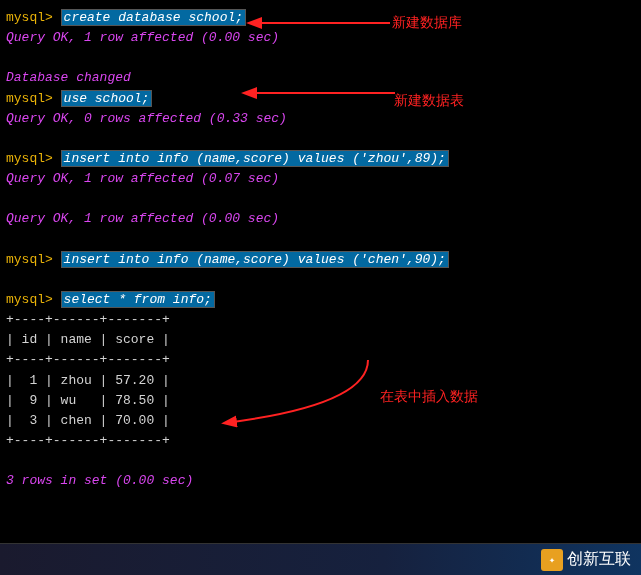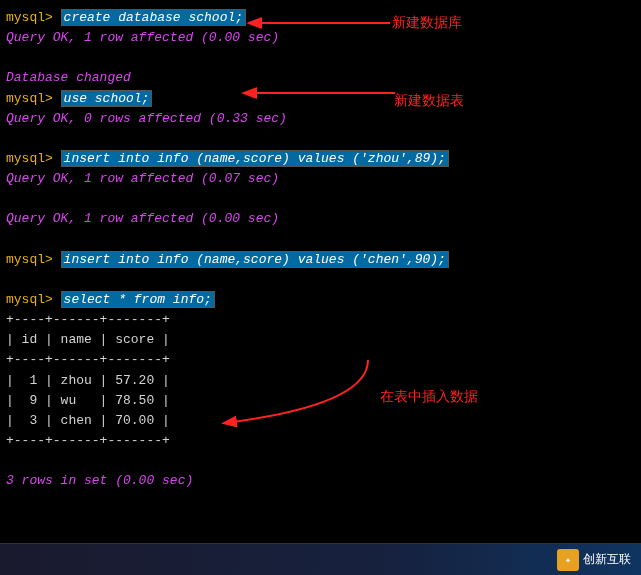--- a/index.html
+++ b/index.html
@@ -80,21 +80,21 @@
       border-radius: 3px;
       display: flex;
       align-items: center;
       justify-content: center;
       color: white;
       font-size: 10px;
       font-weight: bold;
     }
     .logo-text {
       color: #ffffff;
-      font-size: 12px;
+      font-size: 16px;
       font-family: sans-serif;
       text-align: right;
     }
   </style>
 </head>
 <body>
 
 <div class="terminal">
 
   <div id="lines-container">

